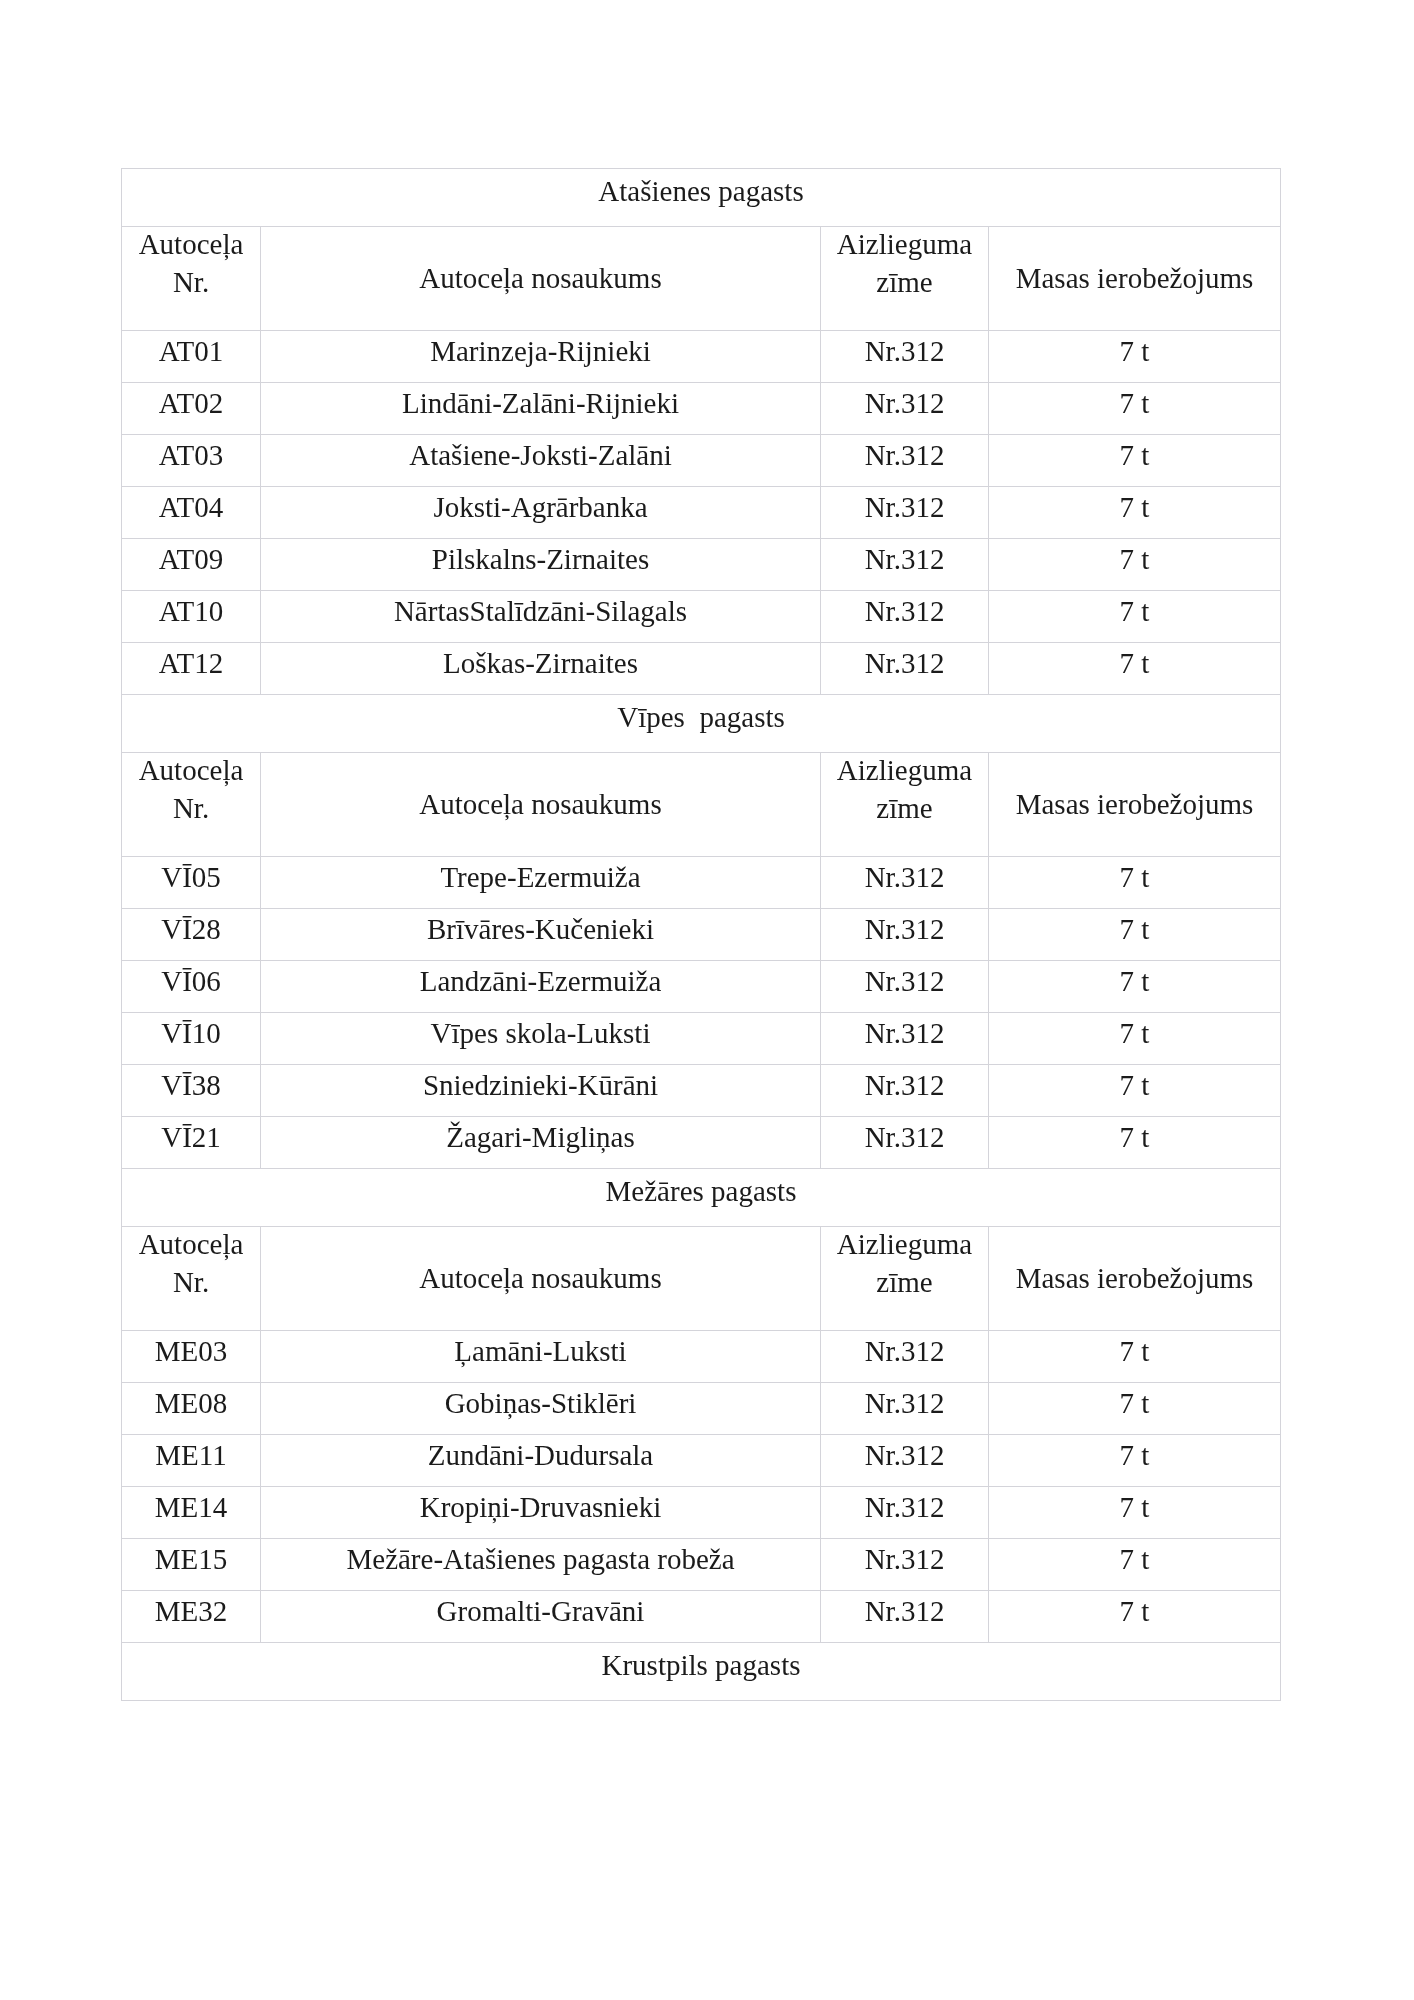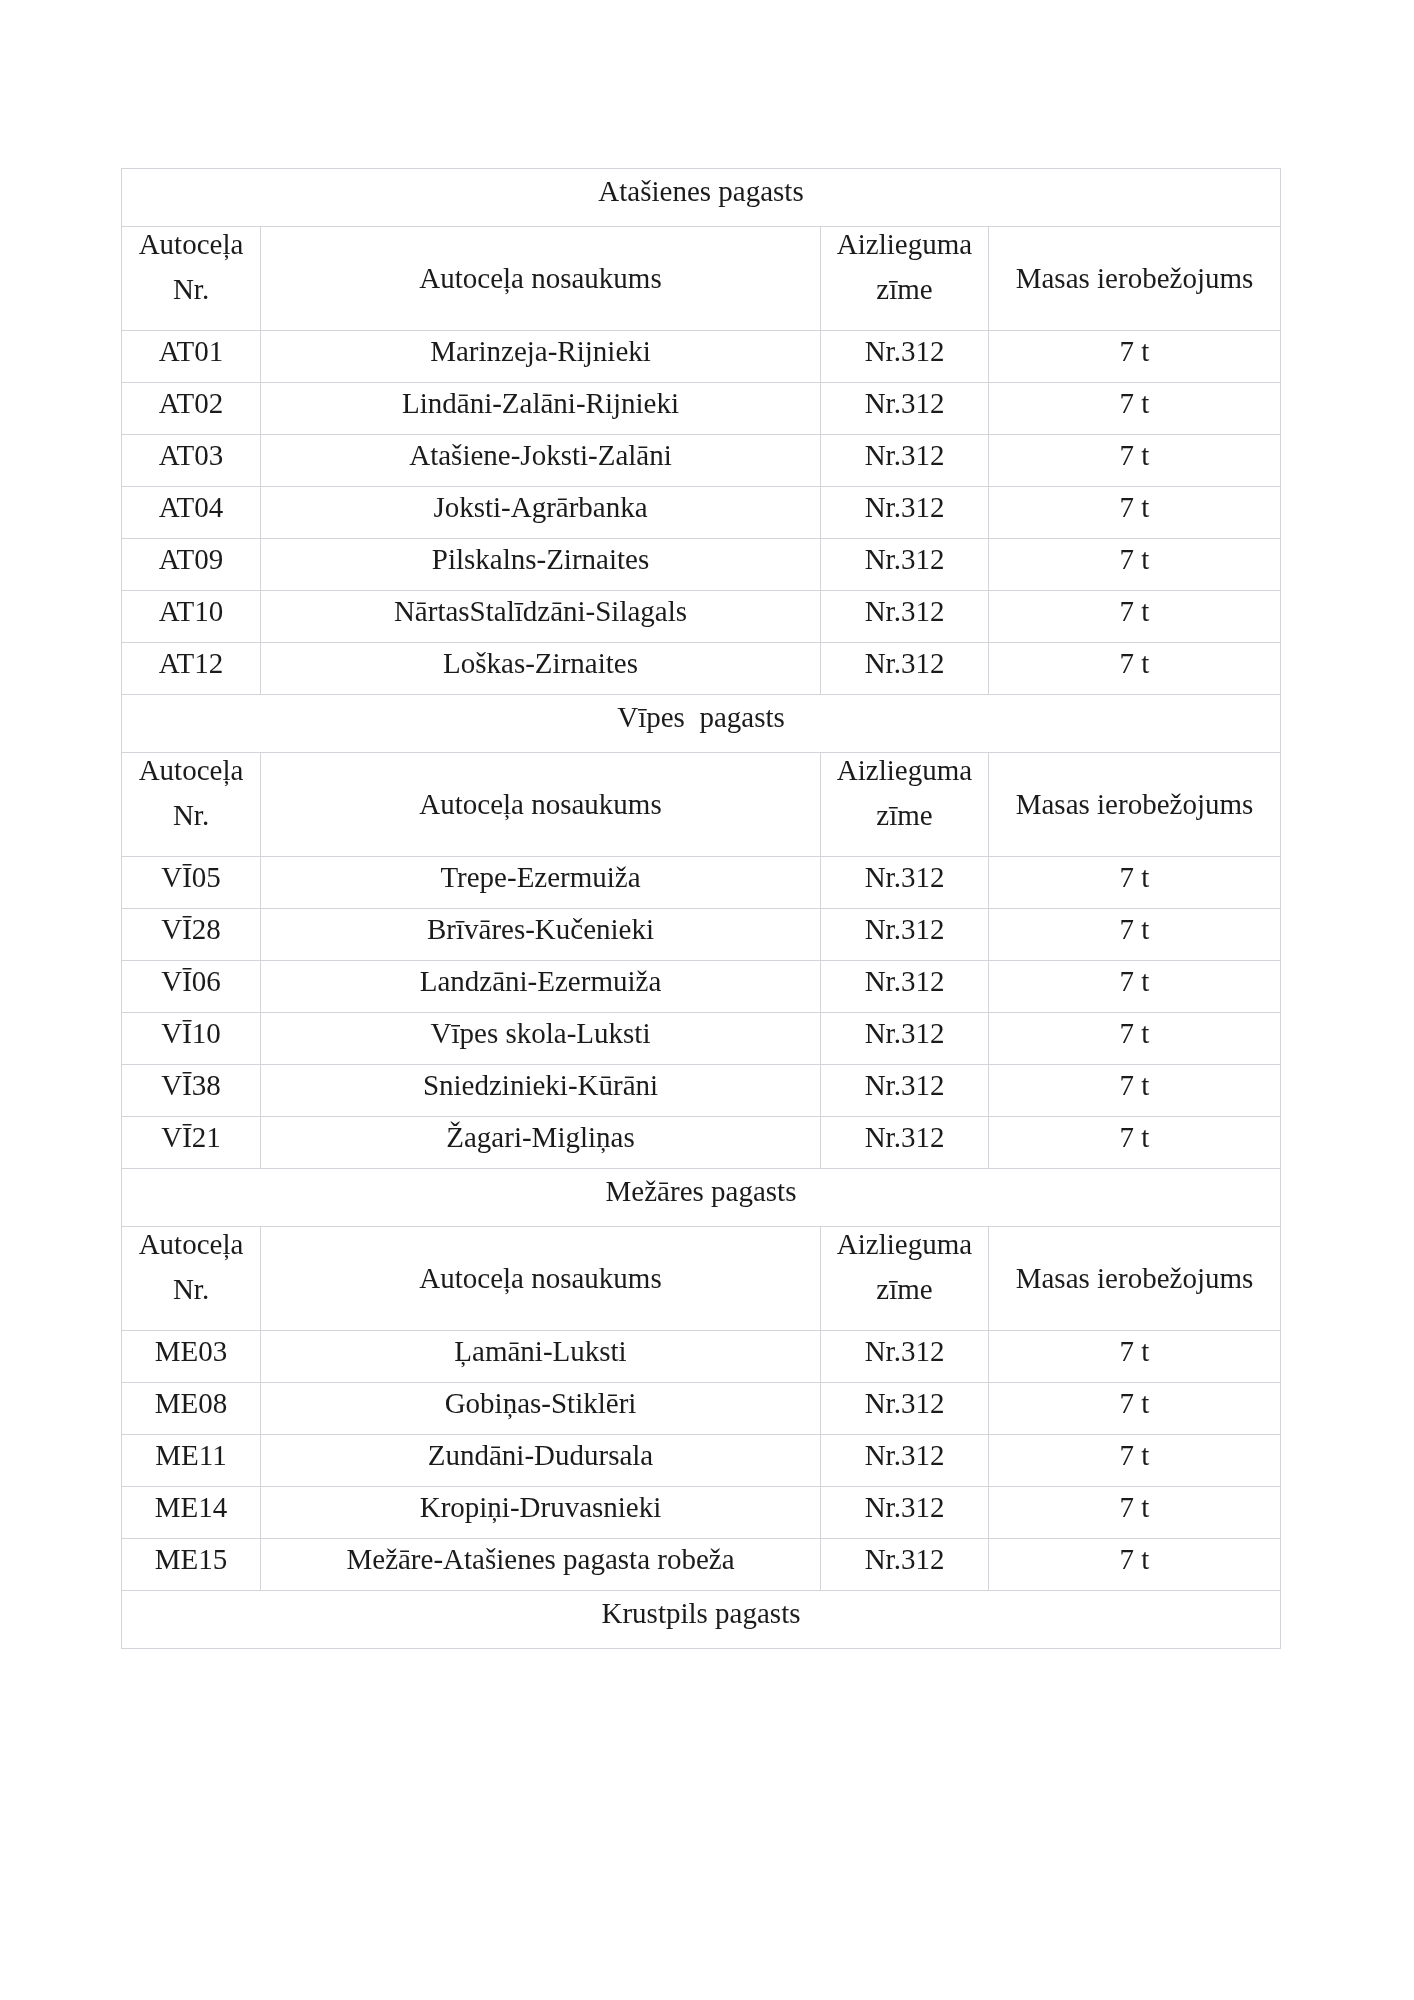--- a/index.html
+++ b/index.html
@@ -27,21 +27,21 @@
   }
   tr.section-row{height:58px;}
   tr.colhead-row{height:104px;}
   tr.data-row{height:52px;}
   td.section-cell{
     padding-top:7px;line-height:30px;white-space:pre-wrap;
   }
   td.data-cell{padding-top:5px;line-height:30px;white-space:nowrap;}
   td.hdr1{padding-top:36px;line-height:30px;}
   td.hdr2{line-height:34px;}
-  td.hdr2 div + div{margin-top:11px;}
+  td.hdr2 div + div{margin-top:4px;}
 </style>
 </head>
 <body>
 
 <table class="doc-table">
   <colgroup>
     <col style="width:139px">
     <col style="width:560px">
     <col style="width:168px">
     <col style="width:292px">
@@ -217,19 +217,25 @@
     <td class="data-cell c4">7 t</td>
   </tr>
 
   <tr class="data-row">
     <td class="data-cell c1">ME15</td>
     <td class="data-cell c2">Mežāre-Atašienes pagasta robeža</td>
     <td class="data-cell c3">Nr.312</td>
     <td class="data-cell c4">7 t</td>
   </tr>
 
+  <tr class="data-row">
+    <td class="data-cell c1">ME32</td>
+    <td class="data-cell c2">Gromalti-Gravāni</td>
+    <td class="data-cell c3">Nr.312</td>
+    <td class="data-cell c4">7 t</td>
+  </tr>
 
 
   <tr class="section-row">
     <td class="section-cell" colspan="4">Krustpils pagasts</td>
   </tr>
 </tbody>
 </table>
 
 </body></html>

